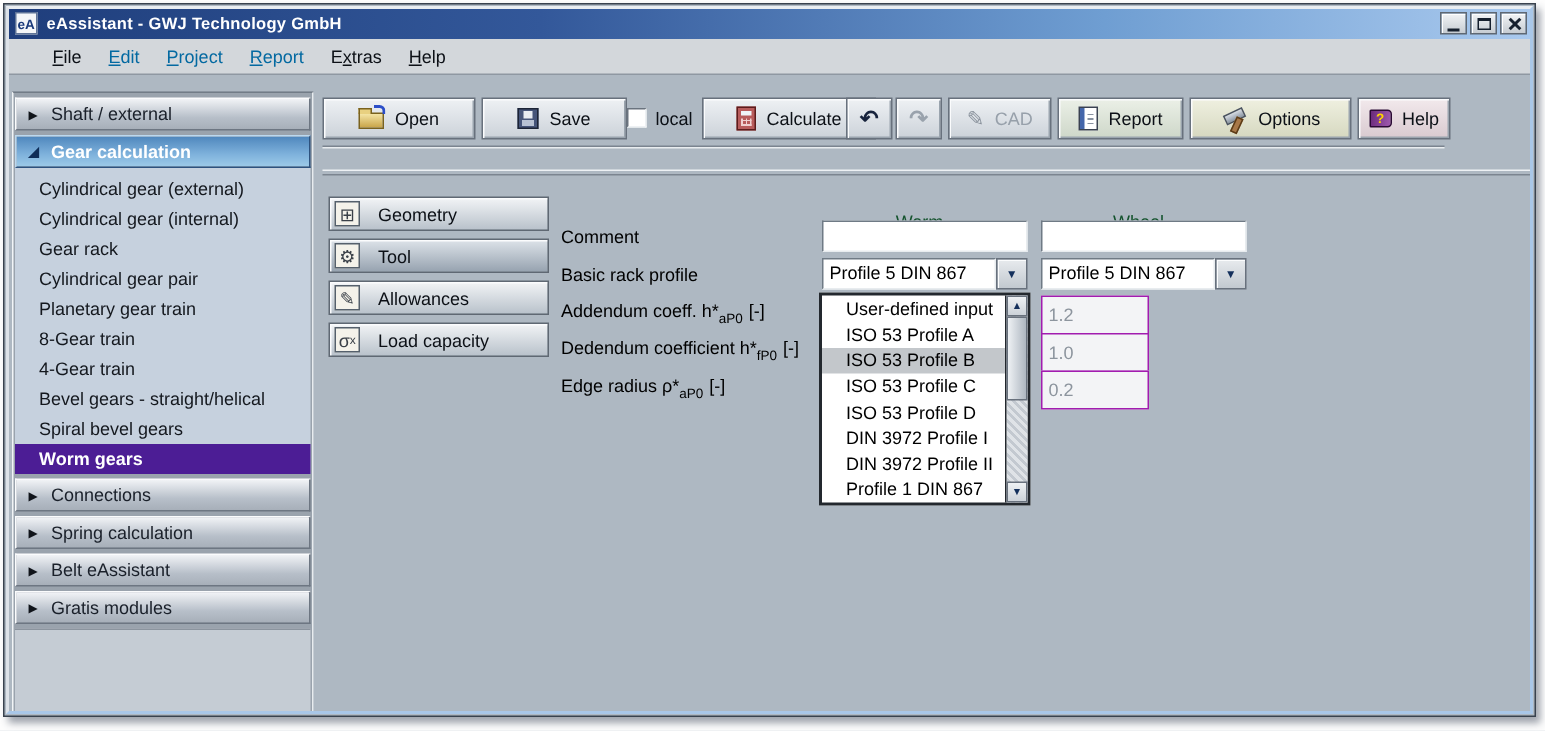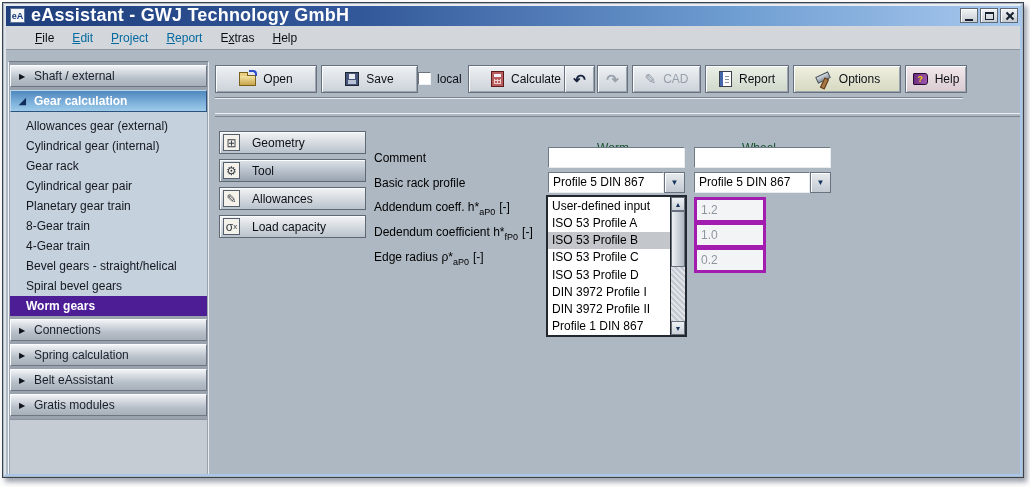--- a/index.html
+++ b/index.html
@@ -9,21 +9,21 @@
   
   .window{position:absolute;left:2px;top:2px;width:1022px;height:476px;background:#aeb8c2;
           border:1px solid #39424e;box-shadow:3px 4px 5px rgba(40,50,70,.45);}
   .frame{position:absolute;inset:1px;border:2px solid;border-color:#e9edf1 #a9c7e8 #a9c7e8 #dde2e8;pointer-events:none;z-index:50;}
 
   
   .titlebar{position:absolute;left:3px;top:2px;right:3px;height:21px;display:flex;align-items:center;
             background:linear-gradient(90deg,#1f3e7c 0%,#33589a 35%,#6f9ed2 72%,#a9c9ee 100%);}
   .title-icon{width:15px;height:15px;margin-left:4px;background:#f4f6f8;border:1px solid #5f7498;
               color:#1a3a7a;font-size:9px;font-weight:bold;display:flex;align-items:center;justify-content:center;}
-  .title-text{margin-left:6px;color:#fff;font-size:18px;font-weight:bold;letter-spacing:.2px;}
+  .title-text{margin-left:6px;color:#fff;font-size:11px;font-weight:bold;letter-spacing:.2px;}
   .win-btns{margin-left:auto;margin-right:2px;display:flex;gap:2px;}
   .wb{width:18px;height:15px;background:linear-gradient(#f2f4f6,#c6ccd2);border:1px solid #5f6873;
       box-shadow:inset 1px 1px 0 #ffffff;display:flex;align-items:center;justify-content:center;cursor:default;}
   .g-min{width:8px;height:2px;background:#16202e;margin-top:8px;}
   .g-max{width:9px;height:8px;border:1px solid #16202e;border-top:2px solid #16202e;}
   .g-close{position:relative;width:9px;height:9px;}
   .g-close::before,.g-close::after{content:"";position:absolute;left:4px;top:0;width:2px;height:10px;background:#16202e;}
   .g-close::before{transform:rotate(45deg);} .g-close::after{transform:rotate(-45deg);}
 
   
@@ -111,33 +111,33 @@
   .sec-icon .subx{font-size:8px;vertical-align:-3px;}
 
   
   .form-label{position:absolute;left:368px;font-size:12px;color:#000;white-space:nowrap;}
   .lab-sub{font-size:9px;vertical-align:-4px;}
   .lab-unit{margin-left:4px;}
   .col-header{position:absolute;top:90px;width:140px;text-align:center;font-size:12px;color:#14532d;}
   .txt-input{position:absolute;width:137px;height:21px;background:#ffffff;padding:0 4px;font-size:12px;color:#000;
              border:1px solid;border-color:#6f7a85 #e8ecef #e8ecef #6f7a85;outline:none;}
   .num-input{position:absolute;width:72px;height:26px;background:#f3f4f6;padding:0 4px;font-size:12px;color:#8d959e;
-             border:3px solid #a21caf;outline:none;}
+             border:1px solid #a21caf;outline:none;}
   .combo{position:absolute;width:137px;height:21px;display:flex;}
   .combo-value{flex:1;background:#ffffff;border:1px solid;border-color:#6f7a85 #e8ecef #e8ecef #6f7a85;
                padding:2px 0 0 4px;font-size:12px;color:#000;overflow:hidden;white-space:nowrap;}
   .combo-btn{width:21px;background:linear-gradient(#e8ebee,#c2c9d0);border:1px solid #68717d;
              box-shadow:inset 1px 1px 0 #fbfcfd;display:flex;align-items:center;justify-content:center;
              font-size:8px;color:#14305c;cursor:default;}
 
   
   .droplist{position:absolute;left:540px;top:144px;width:141px;height:142px;background:#ffffff;
             border:2px solid #23282e;display:flex;z-index:20;}
   .opts{flex:1;display:flex;flex-direction:column;}
-  .opt{flex:1;display:flex;align-items:center;padding-left:4px;font-size:12px;color:#000;white-space:nowrap;cursor:default;}
+  .opt{flex:1;display:flex;align-items:center;padding-left:16px;font-size:12px;color:#000;white-space:nowrap;cursor:default;}
   .opt.hl{background:#c3c7cb;}
   .sb{width:15px;border-left:1px solid #23282e;display:flex;flex-direction:column;
       background:repeating-linear-gradient(45deg,#dfe3e7 0 2px,#c3c9d0 2px 4px);}
   .sb-btn{height:14px;background:linear-gradient(#eef1f4,#ccd2d9);border:1px solid #68717d;
           display:flex;align-items:center;justify-content:center;font-size:7px;color:#14305c;cursor:default;}
   .sb-thumb{height:56px;background:linear-gradient(90deg,#eef1f4,#aeb7c1);border:1px solid #68717d;}
   .sb-down{margin-top:auto;}
 </style>
 </head>
 <body>
@@ -175,21 +175,21 @@
     <div class="sidebar">
       <div class="nav-header" style="top:3px">
         <span class="arrow">▶</span>
         <span>Shaft / external</span>
       </div>
       <div class="nav-header expanded" style="top:28px">
         <span class="arrow">◢</span>
         <span>Gear calculation</span>
       </div>
       <div class="subpanel">
-        <div class="sub-item">Allowances gear (external)</div>
+        <div class="sub-item">Cylindrical gear (external)</div>
         <div class="sub-item">Cylindrical gear (internal)</div>
         <div class="sub-item">Gear rack</div>
         <div class="sub-item">Cylindrical gear pair</div>
         <div class="sub-item">Planetary gear train</div>
         <div class="sub-item">8-Gear train</div>
         <div class="sub-item">4-Gear train</div>
         <div class="sub-item">Bevel gears - straight/helical</div>
         <div class="sub-item">Spiral bevel gears</div>
         <div class="sub-item selected">Worm gears</div>
       </div>

